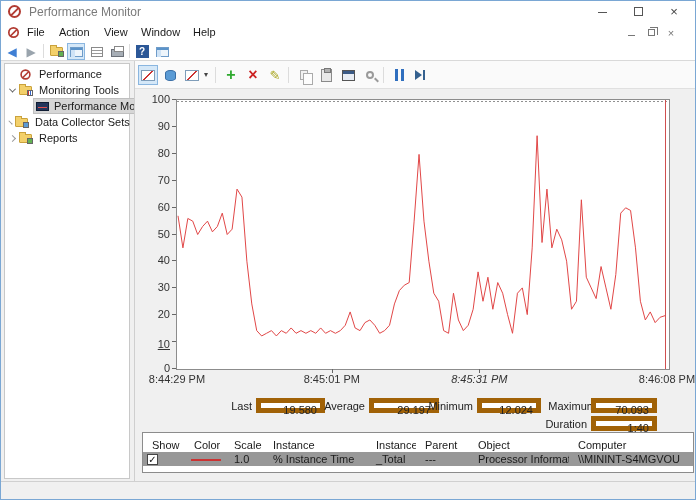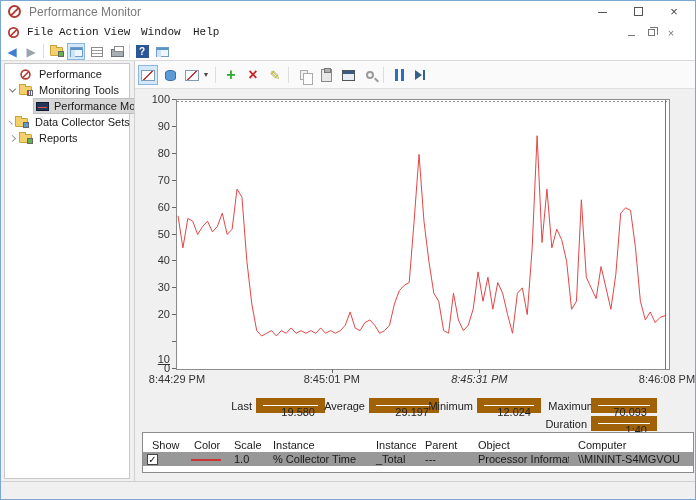--- a/index.html
+++ b/index.html
@@ -18,21 +18,21 @@
   #title-text { position:absolute; left:28px; top:4px; font-size:12px; color:#7a7a7a; }
   .win-btn { position:absolute; top:0; width:34px; height:22px; text-align:center; color:#444; cursor:default; }
   #btn-min  { right:76px; } #btn-max { right:40px; } #btn-close { right:4px; }
   #btn-min span { display:inline-block; width:9px; height:1px; background:#555; margin-top:11px; }
   #btn-max span { display:inline-block; width:9px; height:9px; border:1px solid #555; margin-top:6px; }
   #btn-close span { font-size:13px; line-height:22px; }
 
   
   #menubar { position:absolute; left:0; top:22px; width:100%; height:19px; background:#fff; }
   #menubar .app-icon { left:6px; top:3px; transform:scale(.85); }
-  .menu-item { position:absolute; top:3px; color:#1a1a1a;font-family:Liberation Mono, monospace; }
+  .menu-item { position:absolute; top:3px; color:#1a1a1a; }
   .mdi-btn { position:absolute; top:3px; width:16px; height:14px; text-align:center; color:#777; }
   #mdi-min span { display:inline-block; width:7px; height:1px; background:#777; margin-top:8px; }
   #mdi-restore span { display:inline-block; position:relative; width:7px; height:7px;
                       border:1px solid #777; margin-top:3px; background:#fff; }
   #mdi-restore span::before { content:''; position:absolute; left:1px; top:-3px; width:7px; height:7px;
                       border:1px solid #777; border-left:none; border-bottom:none; }
   #mdi-close span { font-size:11px; line-height:14px; }
 
   
   #toolbar { position:absolute; left:0; top:41px; width:100%; height:19px; background:#fff;
@@ -114,21 +114,21 @@
   
   #plot { position:absolute; left:41px; top:38px; width:494px; height:271px; background:#fff;
           border:1px solid #8c8c8c; }
   .ytick { position:absolute; left:2px; width:33px; text-align:right; color:#333; font-size:11px; }
   .ydash { position:absolute; left:37px; width:4px; height:1px; background:#666; }
   .xtick { position:absolute; top:312px; transform:translateX(-50%); color:#333; font-size:11px; white-space:nowrap; }
   .xdash { position:absolute; top:308px; width:1px; height:4px; background:#666; }
 
   
   .stat-label { position:absolute; text-align:right; color:#222; }
-  .stat-box { position:absolute; height:15px; background:#fff; border:7px solid #a16207;
+  .stat-box { position:absolute; height:15px; background:#fff; border:5px solid #a16207;
               text-align:right; padding:1px 3px 0 0; color:#222; }
 
   
   #counter-table { position:absolute; left:7px; top:371px; width:552px; height:41px; background:#fff;
                    border:1px solid #8c8c8c; }
   .trow { display:flex; width:100%; }
   .thead { height:19px; align-items:flex-end; padding-bottom:1px; }
   .tdata { height:14px; background:#989898; align-items:center; }
   .tc { flex:none; padding-left:9px; overflow:hidden; white-space:nowrap; }
   .c-show{width:42px;} .c-color{width:40px;} .c-scale{width:39px;} .c-counter{width:103px;}
@@ -304,21 +304,21 @@
         <div class="tc c-counter">Instance</div>
         <div class="tc c-instance">Instance</div>
         <div class="tc c-parent">Parent</div>
         <div class="tc c-object">Object</div>
         <div class="tc c-computer">Computer</div>
       </div>
       <div class="trow tdata">
         <div class="tc c-show"><span class="checkbox">✓</span></div>
         <div class="tc c-color" style="padding-left:0"><span class="color-sample"></span></div>
         <div class="tc c-scale">1.0</div>
-        <div class="tc c-counter">% Collector Time</div>
+        <div class="tc c-counter">% Instance Time</div>
         <div class="tc c-instance">_Total</div>
         <div class="tc c-parent">---</div>
         <div class="tc c-object">Processor Information</div>
         <div class="tc c-computer">\\MININT-S4MGVOU</div>
       </div>
     </div>
   <div class="ytick" style="top: 32px;">100</div>
       <div class="ydash" style="top: 38px;"></div>
       <div class="ytick" style="top: 58.9px;">90</div>
       <div class="ydash" style="top: 64.9px;"></div>
@@ -329,21 +329,21 @@
       <div class="ytick" style="top: 139.6px;">60</div>
       <div class="ydash" style="top: 145.6px;"></div>
       <div class="ytick" style="top: 166.5px;">50</div>
       <div class="ydash" style="top: 172.5px;"></div>
       <div class="ytick" style="top: 193.4px;">40</div>
       <div class="ydash" style="top: 199.4px;"></div>
       <div class="ytick" style="top: 220.3px;">30</div>
       <div class="ydash" style="top: 226.3px;"></div>
       <div class="ytick" style="top: 247.2px;">20</div>
       <div class="ydash" style="top: 253.2px;"></div>
-      <div class="ytick" style="top: 292px; text-decoration: underline;">10</div>
+      <div class="ytick" style="top: 277px; text-decoration: underline;">10</div>
       <div class="ydash" style="top: 280.1px;"></div>
       <div class="ytick" style="top: 301px;">0</div>
       <div class="ydash" style="top: 307px;"></div>
       <div class="xtick" style="left: 42px;">8:44:29 PM</div>
       <div class="xtick" style="left: 196.84px;">8:45:01 PM</div>
       <div class="xdash" style="left: 196.84px;"></div>
       <div class="xtick" style="left: 344.33px; font-style: italic;">8:45:31 PM</div>
       <div class="xdash" style="left: 344.33px;"></div>
       <div class="xtick" style="left: 532px;">8:46:08 PM</div>
     </div>

